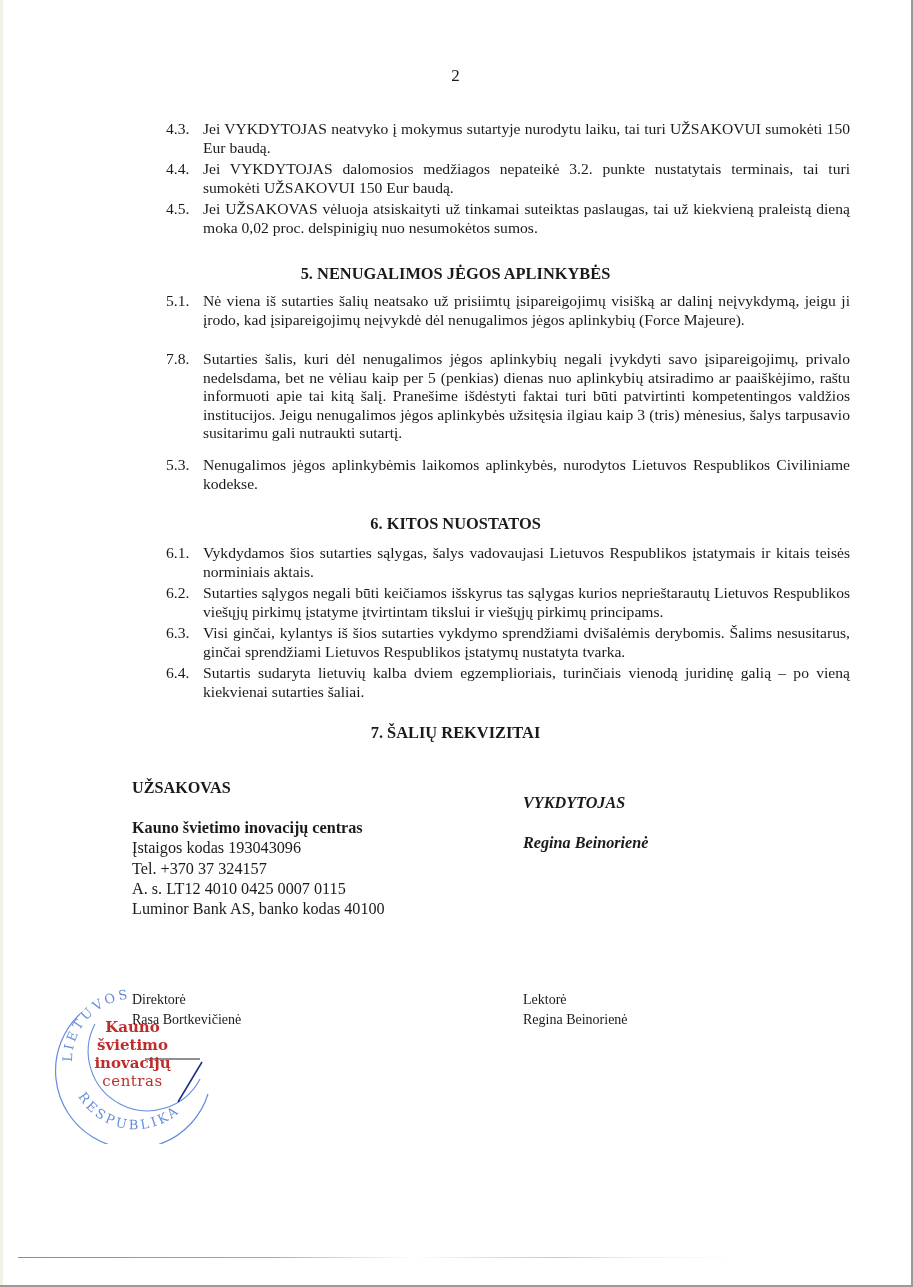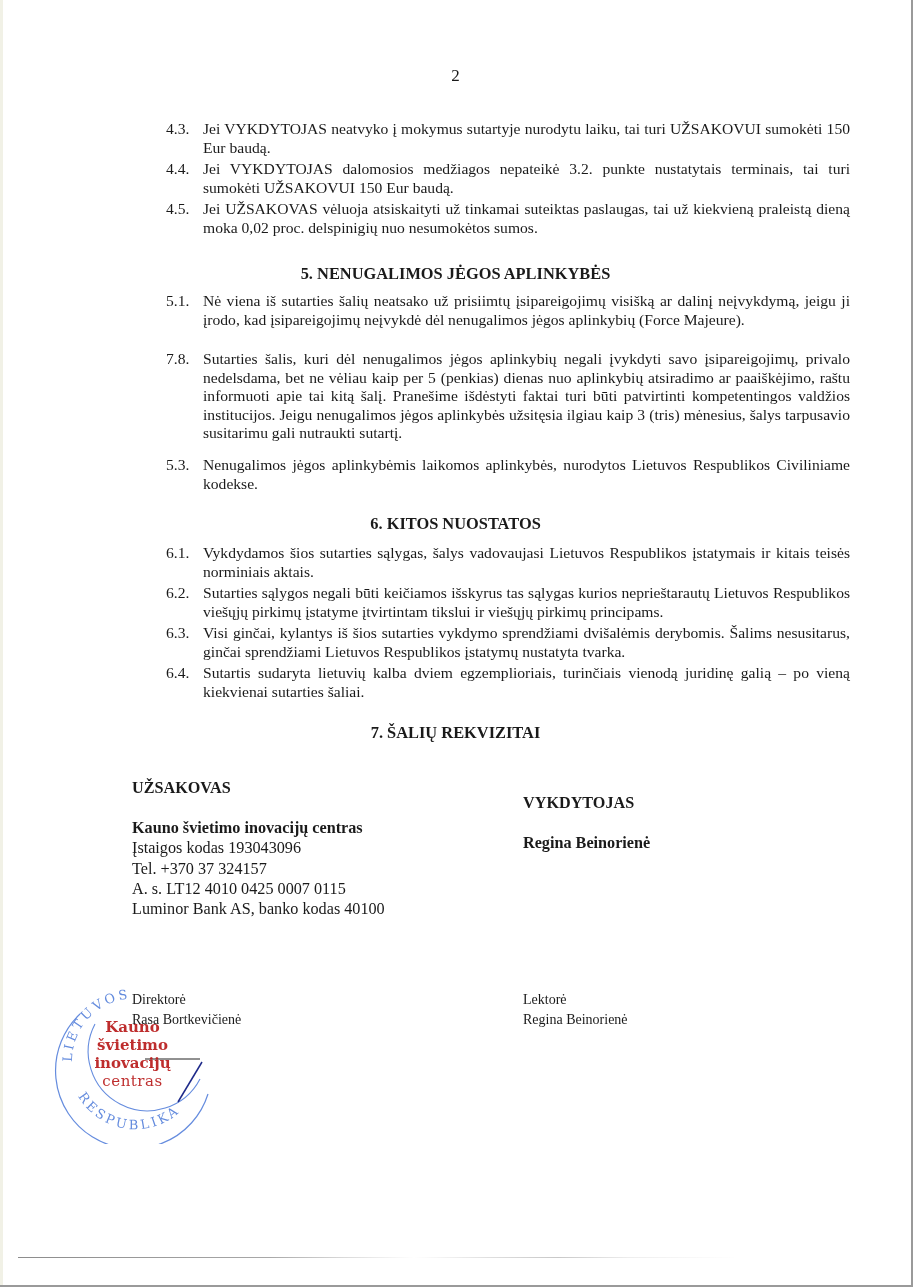--- a/index.html
+++ b/index.html
@@ -169,21 +169,21 @@
 
   <div class="party-col" style="left:132px; top:778px;">
     <div class="role">UŽSAKOVAS</div>
     <div class="org">Kauno švietimo inovacijų centras</div>
     <div>Įstaigos kodas 193043096</div>
     <div>Tel. +370 37 324157</div>
     <div>A. s. LT12 4010 0425 0007 0115</div>
     <div>Luminor Bank AS, banko kodas 40100</div>
   </div>
 
-  <div class="party-col" style="left:523px; top:793px;">
+  <div class="party-col" style="left:523px; top:793px;font-style:italic;">
     <div class="role">VYKDYTOJAS</div>
     <div class="org">Regina Beinorienė</div>
   </div>
 
   <div class="stamp">
     <svg width="165" height="160" viewBox="0 0 165 160">
       <defs>
         <path id="arcTop" d="M 22 78 A 62 62 0 0 1 140 50" fill="none"></path>
         <path id="arcBot" d="M 28 112 A 66 66 0 0 0 148 100" fill="none"></path>
       </defs>

